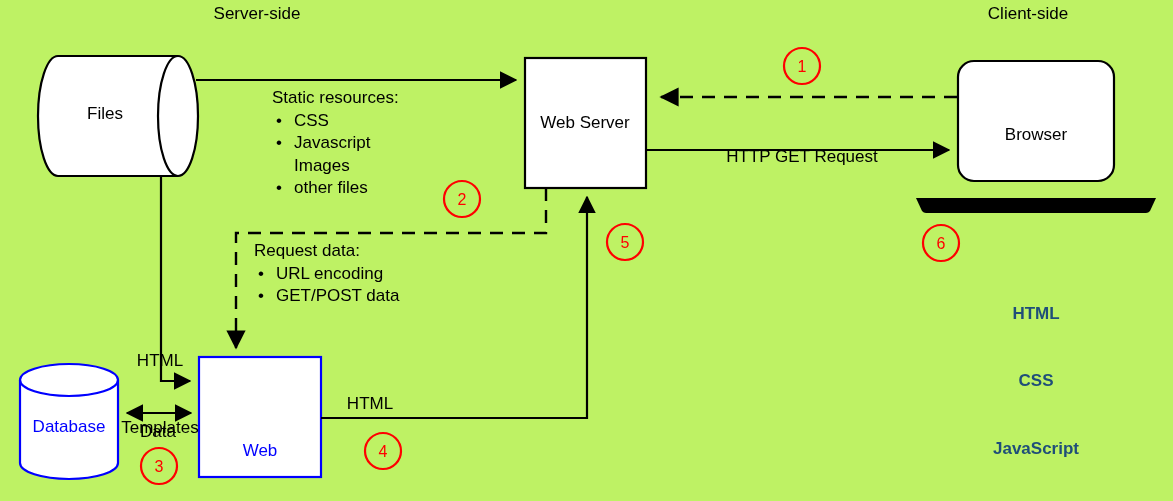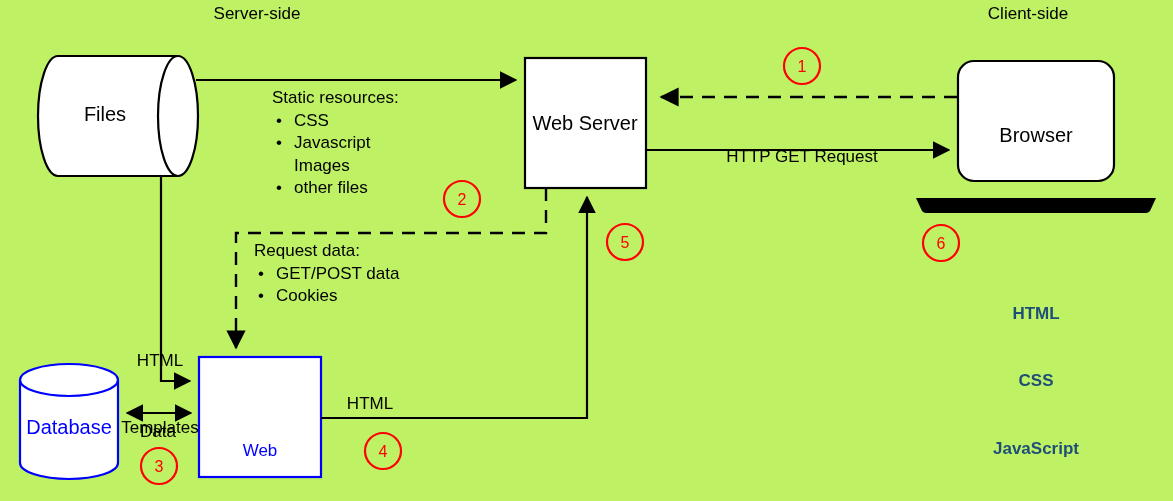--- a/index.html
+++ b/index.html
@@ -42,21 +42,21 @@
     line-height: 1.32;
     white-space: pre;
   }
   .lbl-center {
     text-align: center;
     transform: translateX(-50%);
   }
   .lbl-blue { color: #0000ff; }
   .lbl-navy { color: #1f4e79; font-weight: bold; }
   .node-title {
-    font-size: 20px;
+    font-size: 17px;
     text-align: center;
     transform: translate(-50%, -50%);
   }
   .heading {
     font-size: 17px;
   }
   .bullet-list {
     position: absolute;
     font-size: 17px;
     line-height: 1.33;
@@ -176,22 +176,22 @@
   <div class="bullet-list" style="left:272px; top:87px;">
     <span class="bl-head">Static resources:</span>
     <span class="bl-row has-dot">CSS</span>
     <span class="bl-row has-dot">Javascript</span>
     <span class="bl-row">Images</span>
     <span class="bl-row has-dot">other files</span>
   </div>
 
   <div class="bullet-list" style="left:254px; top:240px;">
     <span class="bl-head">Request data:</span>
+    <span class="bl-row has-dot">URL encoding</span>
     <span class="bl-row has-dot">GET/POST data</span>
-    <span class="bl-row has-dot">Cookies</span>
   </div>
 
   <div class="lbl lbl-center lbl-navy" style="left:1036px; top:258px;">
     <span style="display:block;">HTML</span>
     <span style="display:block;">CSS</span>
     <span style="display:block;">JavaScript</span>
   </div>
 
   <div class="badge-num" style="left:802px; top:67px;">1</div>
   <div class="badge-num" style="left:462px; top:200px;">2</div>

